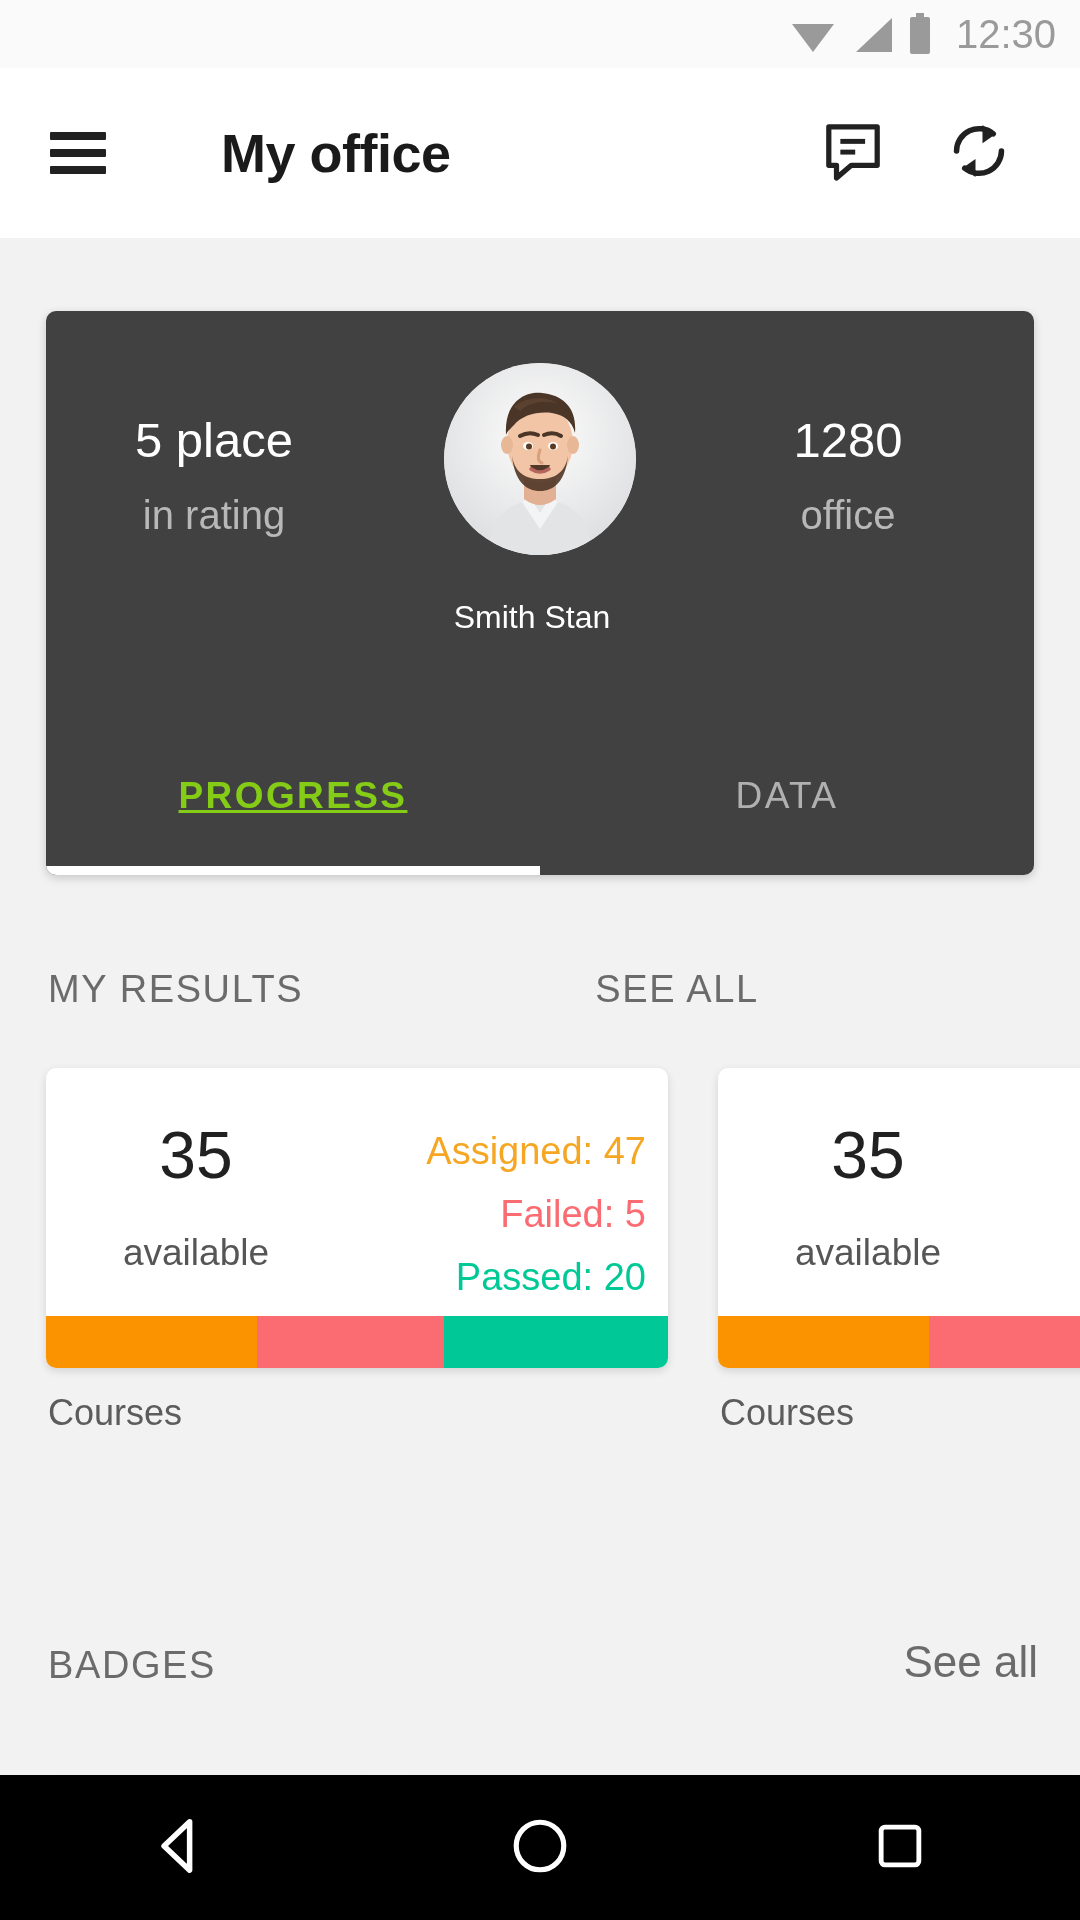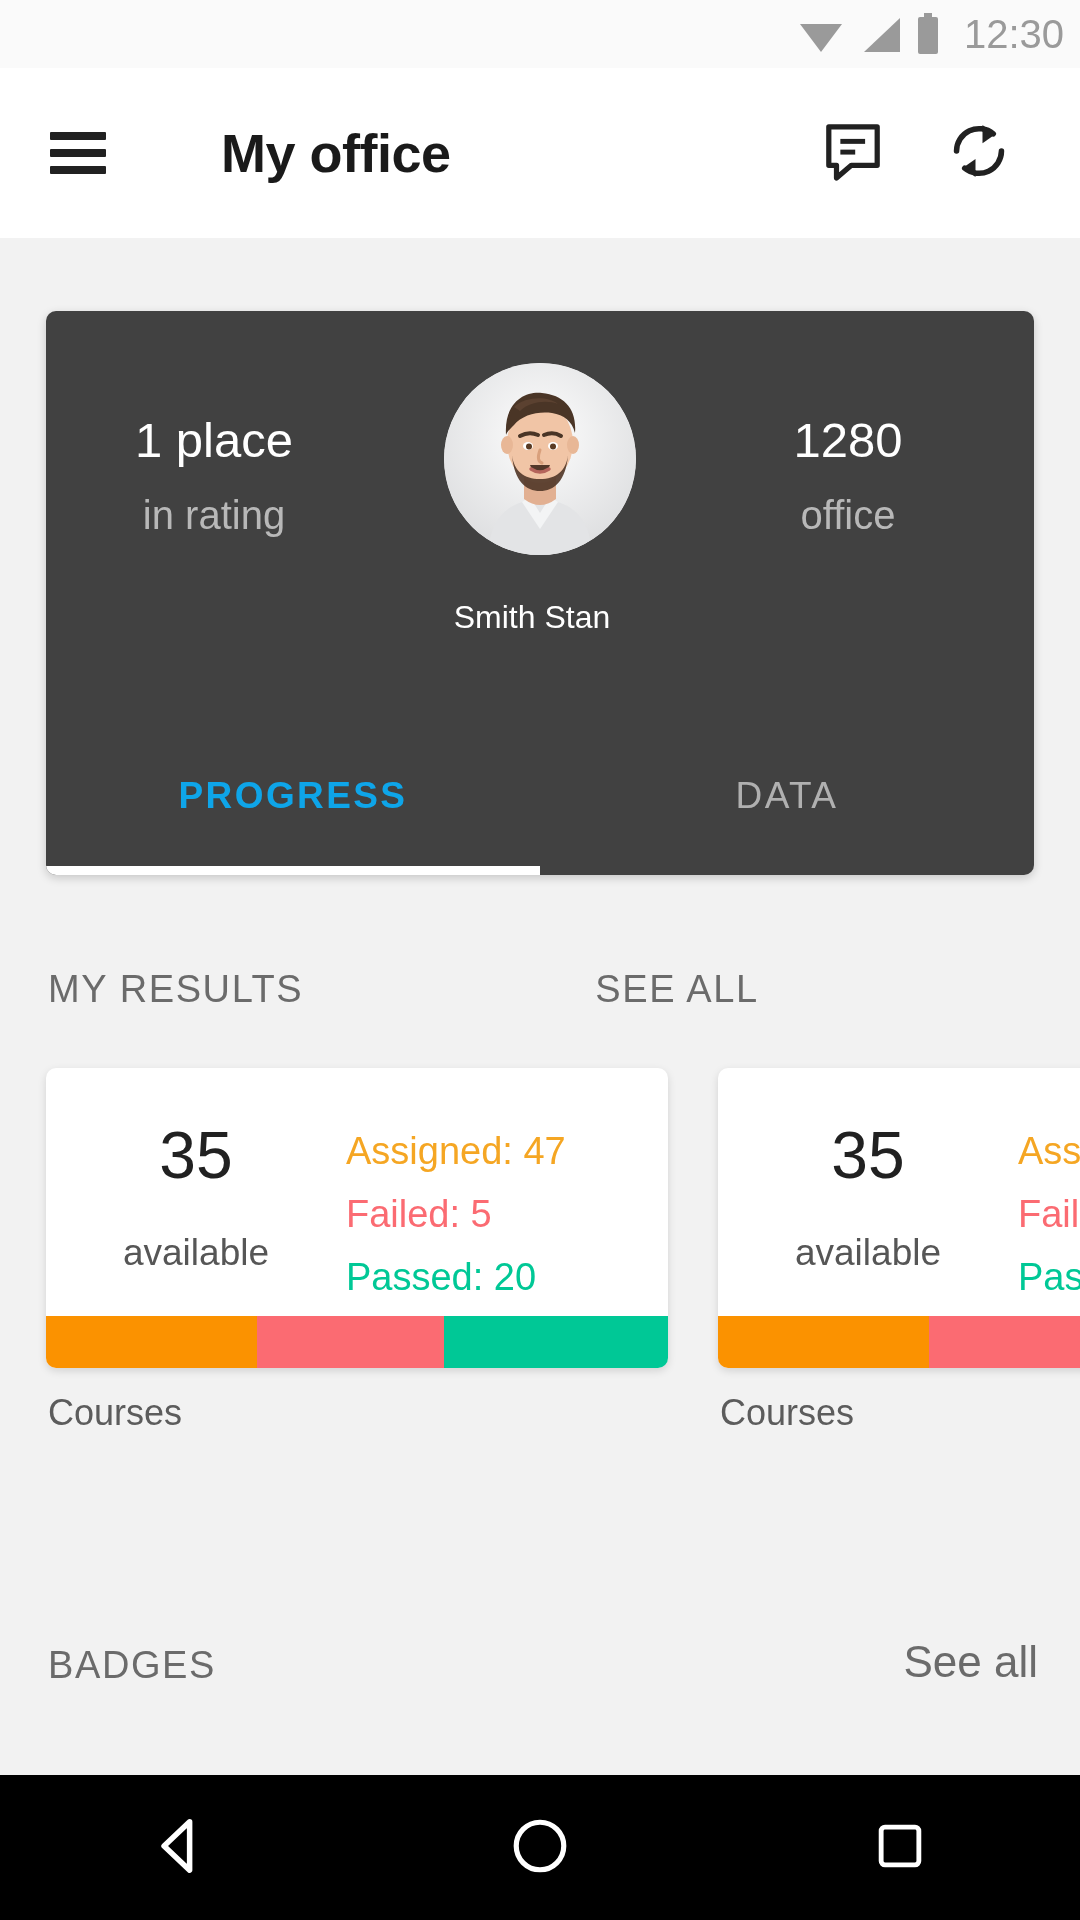--- a/index.html
+++ b/index.html
@@ -8,21 +8,21 @@
     background:#f2f2f2;
     font-family:"Liberation Sans", sans-serif;
     overflow:hidden;
   }
   .screen { position:relative; width:1080px; height:1920px; background:#f2f2f2; }
 
   
   .statusbar{
     position:absolute; top:0; left:0; width:1080px; height:68px;
     background:#fafafa; display:flex; align-items:center; justify-content:flex-end;
-    padding-right:16px; gap:14px;
+    padding-right:24px; gap:14px;
   }
   .sb-icon{ display:flex; align-items:center; }
   .sb-time{ font-size:40px; color:#9a9a9a; letter-spacing:0px; margin-left:10px; font-weight:400;}
 
   
   .appbar{
     position:absolute; top:68px; left:0; width:1080px; height:170px;
     background:#ffffff; display:flex; align-items:center;gap:48px;
   }
   .hamburger{
@@ -60,21 +60,21 @@
     position:absolute; left:0; right:16px; top:288px; text-align:center;
     font-size:32px; color:#ffffff; font-weight:400;
   }
   .pc-tabs{
     position:absolute; left:0; bottom:0; width:988px; height:158px; display:flex;
   }
   .pc-tab{
     flex:1; display:flex; align-items:center; justify-content:center;
     font-size:37px; letter-spacing:2.4px; font-weight:700;
   }
-  .pc-tab.active{ color:#0ea5e9; }
+  .pc-tab.active{ color:#84cc16;text-decoration:underline; }
   .pc-tab.inactive{ color:#b0b0b0; font-weight:400; letter-spacing:2.4px;}
   .tab-indicator{
     position:absolute; left:0; bottom:0; height:9px; width:494px; background:#ffffff;
   }
 
   
   .sec-head{
     position:absolute; left:48px; width:990px; display:flex; align-items:flex-end;
   }
   .sec-title{ font-size:38px; color:#6b6b6b; letter-spacing:1.6px; }
@@ -92,21 +92,21 @@
   }
   .rcard .body{ position:relative; height:248px; }
   .rc-left{
     position:absolute; left:0; top:54px; width:300px; text-align:center;
   }
   .rc-num{ font-size:66px; color:#212121; line-height:1; font-weight:400;}
   .rc-avail{ font-size:37px; color:#565656; margin-top:44px; }
   .rc-stats{
     position:absolute; left:300px; top:60px; width:300px;
   }
-  .rc-stat{ font-size:38px; line-height:1.24; margin-bottom:16px; white-space:nowrap;}
+  .rc-stat{ font-size:38px; line-height:1.24; margin-bottom:16px; white-space:nowrap;text-align:right;}
   .bar{ position:absolute; left:0; bottom:0; width:622px; height:52px; display:flex; }
   .bar i{ display:block; height:52px; }
   .rc-caption{
     position:absolute; top:324px; font-size:36px; color:#5c5c5c;
   }
 
   
   .badge-row{ position:absolute; left:0; top:1778px; width:1080px; height:120px; }
   .bcard{
     position:absolute; top:0; height:120px; background:#ffffff;
@@ -168,21 +168,21 @@
           <path d="M10.8 20.9 L6.5 17.7 L10.8 14.7 Z" fill="#212121"></path>
         </svg>
       </span>
     </div>
   </div>
 
   <div class="profile-card">
     <div class="pc-top">
 
       <div class="pc-left">
-        <div class="pc-big">1 place</div>
+        <div class="pc-big">5 place</div>
         <div class="pc-sub">in rating</div>
       </div>
 
       <div class="avatar">
         <svg viewBox="0 0 192 192">
           <defs>
             <radialGradient id="bgg" cx="50%" cy="38%" r="72%">
               <stop offset="0%" stop-color="#fdfdfd"></stop>
                 <stop offset="100%" stop-color="#d9dadc"></stop>
             </radialGradient>

